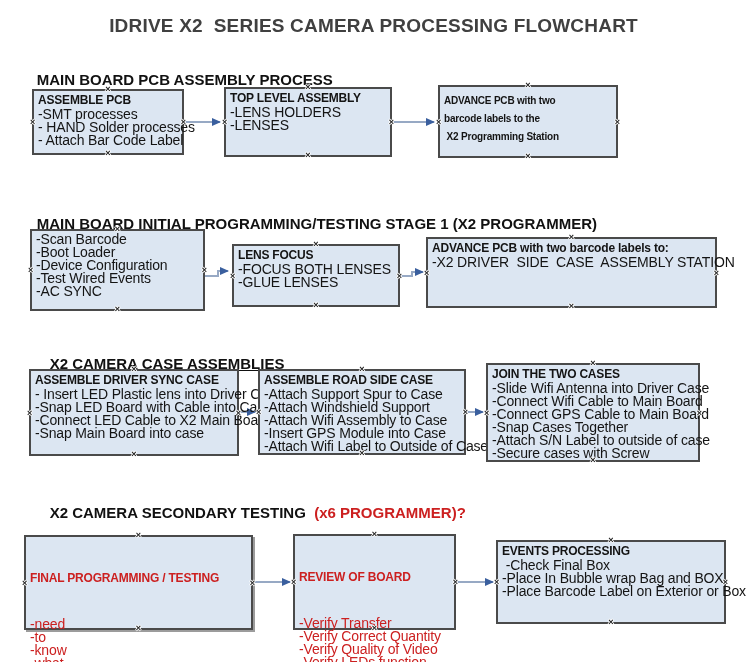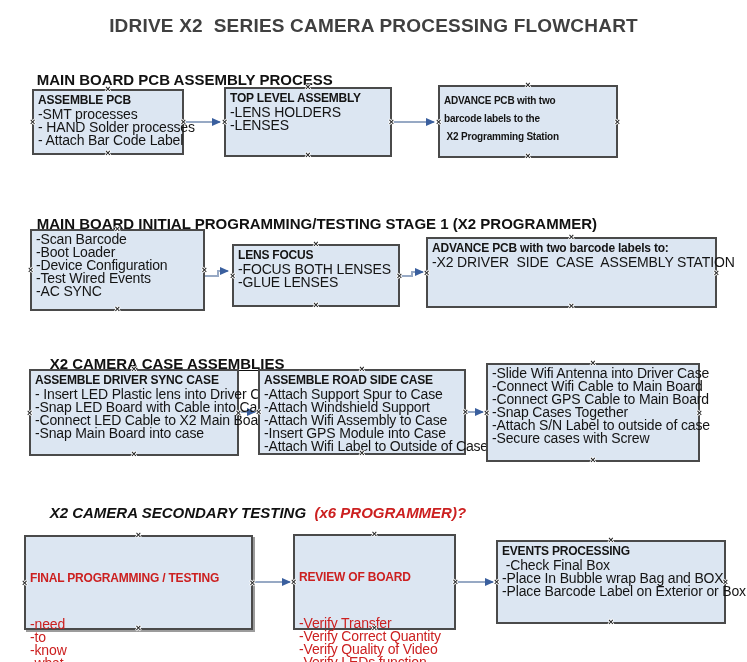--- a/index.html
+++ b/index.html
@@ -74,21 +74,21 @@
 
   <div class="sec-head" style="left:20px;top:54px;">
     <span>MAIN BOARD PCB ASSEMBLY PROCESS</span>
   </div>
   <div class="sec-head" style="left:20px;top:198px;">
     <span>MAIN BOARD INITIAL PROGRAMMING/TESTING STAGE 1 (X2 PROGRAMMER)</span>
   </div>
   <div class="sec-head" style="left:33px;top:338px;text-decoration:underline;">
     <span>X2 CAMERA CASE ASSEMBLIES</span>
   </div>
-  <div class="sec-head" style="left:33px;top:487px;font-style:italic;">
+  <div class="sec-head" style="left:33px;top:487px;">
     <span>X2 CAMERA SECONDARY TESTING</span><span class="red">  (x6 PROGRAMMER)?</span>
   </div>
 
   <div class="flowbox" style="left:32px;top:89px;width:152px;height:66px;">
     <div class="bt">ASSEMBLE PCB</div>
     <div class="bi">-SMT processes
 - HAND Solder processes
 - Attach Bar Code Label</div>
   <span class="anchor a-top">×</span>
       <span class="anchor a-bottom">×</span>
@@ -161,20 +161,21 @@
 -Attach Windshield Support
 -Attach Wifi Assembly to Case
 -Insert GPS Module into Case
 -Attach Wifi Label to Outside of Case</div>
   <span class="anchor a-top">×</span>
       <span class="anchor a-bottom">×</span>
       <span class="anchor a-left">×</span>
       <span class="anchor a-right">×</span>
     </div>
   <div class="flowbox" style="left:486px;top:363px;width:214px;height:99px;">
+    <div class="bt">JOIN THE TWO CASES</div>
     <div class="bi">-Slide Wifi Antenna into Driver Case
 -Connect Wifi Cable to Main Board
 -Connect GPS Cable to Main Board
 -Snap Cases Together
 -Attach S/N Label to outside of case
 -Secure cases with Screw</div>
   <span class="anchor a-top">×</span>
       <span class="anchor a-bottom">×</span>
       <span class="anchor a-left">×</span>
       <span class="anchor a-right">×</span>

